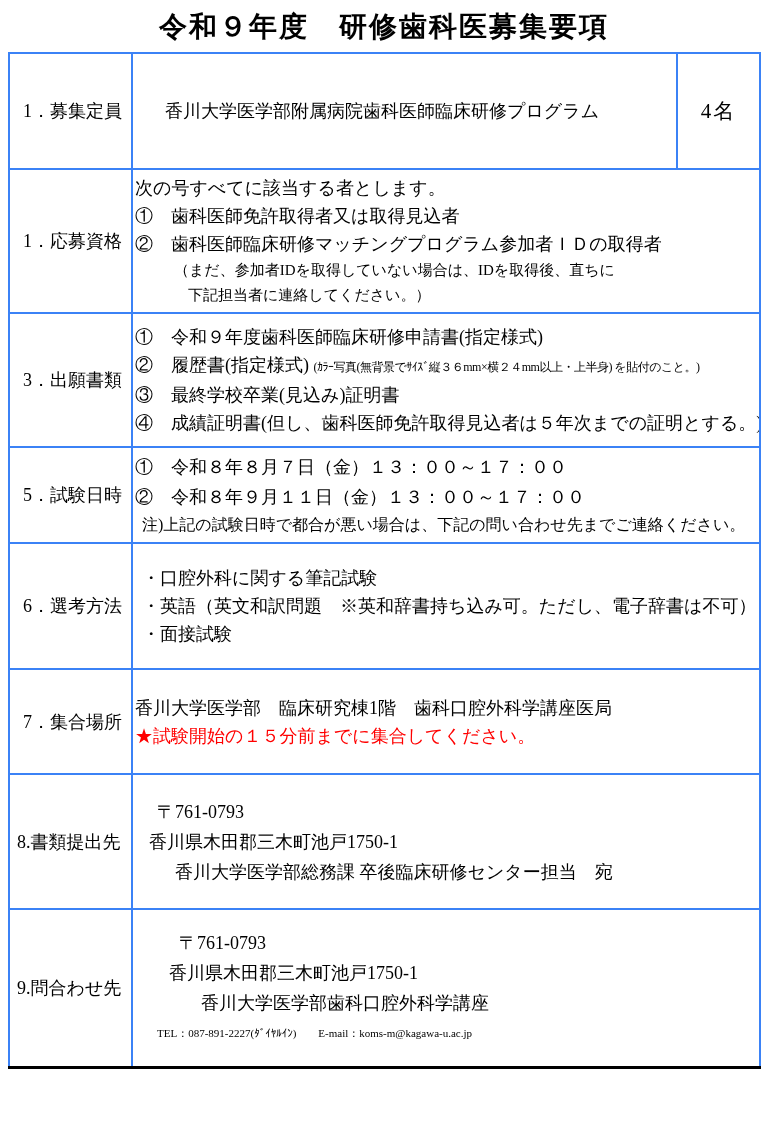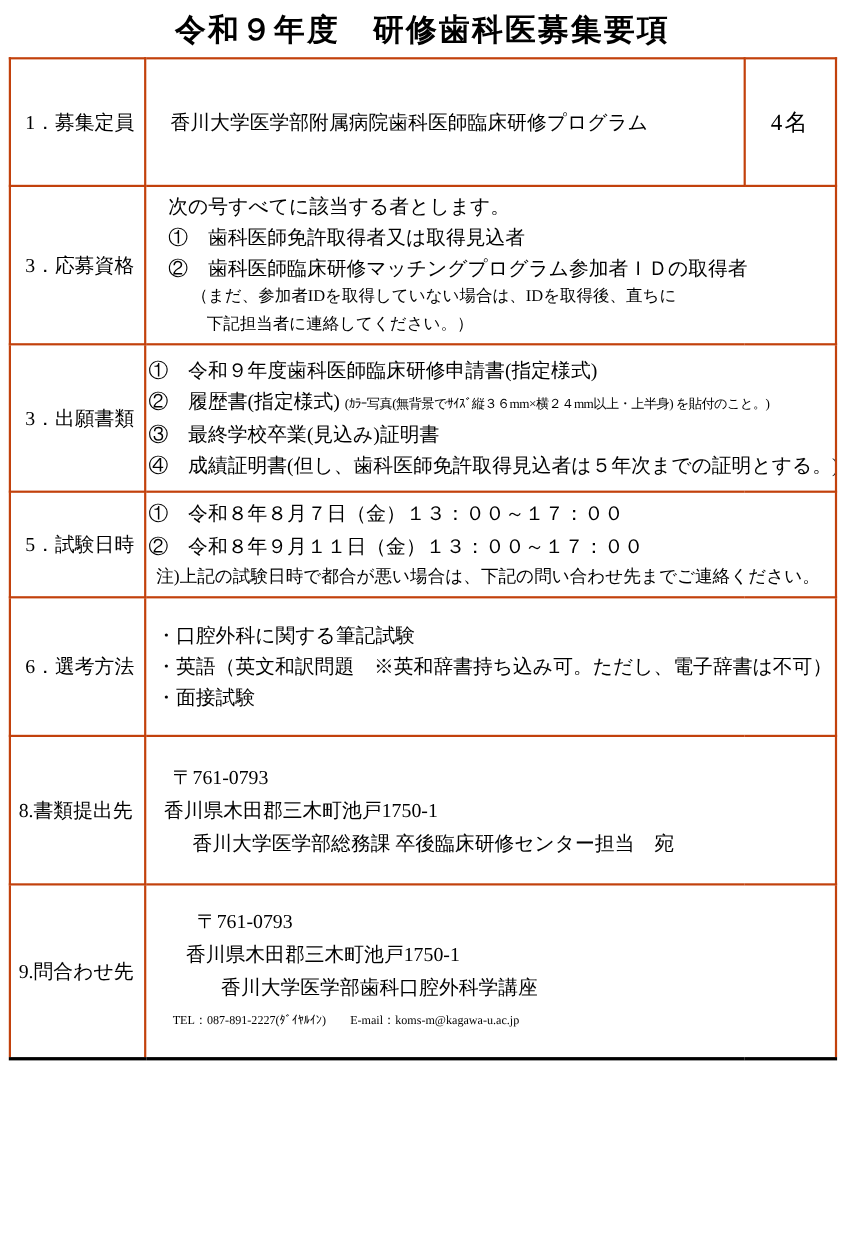--- a/index.html
+++ b/index.html
@@ -11,45 +11,45 @@
   .title {
     position:absolute; top:8px; left:0; width:768px;
     text-align:center; font-size:28px; font-weight:bold;
     font-family:"Liberation Sans","DejaVu Sans",sans-serif;
     letter-spacing:2px; white-space:pre;
   }
   table.doc {
     position:absolute; left:8px; top:52px; width:751px;
     border-collapse:collapse; table-layout:fixed;
   }
-  table.doc td { border:2px solid #c2410c; vertical-align:middle; overflow:hidden; }
+  table.doc td { border:2px solid #3b82f6; vertical-align:middle; overflow:hidden; }
   col.c-label   { width:123px; }
   col.c-content { width:545px; }
   col.c-cap     { width:83px; }
 
   td.label { font-size:18px; padding-left:13px; white-space:nowrap; }
   td.label.tight { padding-left:7px; letter-spacing:0; }
 
   td.content { padding:4px 2px 4px 0; }
   td.cap { text-align:center; font-size:21px; border-left:1px solid #000; letter-spacing:2px; }
 
   .line { font-size:18px; line-height:28px; white-space:nowrap; }
   .line.lg  { line-height:30px; }
   .line.sm  { font-size:15px; line-height:25px; }
   .line.note { font-size:16px; line-height:26px; }
   .line.contact { font-size:11px; line-height:30px; }
   .note-inline { font-size:12px; letter-spacing:-0.5px;margin-top:44px; }
   .red { color:#ff0000; }
 
   
   .i9  { padding-left:9px; }
-  .i12 { padding-left:20px; }
+  .i12 { padding-left:2px; }
   .i14 { padding-left:2px; }
   .i16 { padding-left:16px; }
-  .i22 { padding-left:22px; }
+  .i22 { padding-left:32px; }
   .i24 { padding-left:24px; }
   .i36 { padding-left:36px; }
   .i41 { padding-left:41px; }
   .i42 { padding-left:42px; }
   .i46 { padding-left:46px; }
   .i55 { padding-left:55px; }
   .i56 { padding-left:56px;margin-left:12px; }
 
   
   tr.h-r1 td { height:116px; }
@@ -77,21 +77,21 @@
   <tbody>
       <tr class="h-r1">
     <td class="label">1．募集定員</td>
     <td class="content">
       <div class="line i22">香川大学医学部附属病院歯科医師臨床研修プログラム</div>
     </td>
     <td class="cap">4名</td>
   </tr>
 
   <tr class="h-r2">
-    <td class="label">3．応募資格</td>
+    <td class="label">1．応募資格</td>
     <td class="content" colspan="2">
       <div class="line i12">次の号すべてに該当する者とします。</div>
       <div class="line i12">①　歯科医師免許取得者又は取得見込者</div>
       <div class="line i12">②　歯科医師臨床研修マッチングプログラム参加者ＩＤの取得者</div>
       <div class="line sm i41">（まだ、参加者IDを取得していない場合は、IDを取得後、直ちに</div>
       <div class="line sm i55">下記担当者に連絡してください。）</div>
     </td>
   </tr>
 
   <tr class="h-r3">
@@ -116,20 +116,27 @@
 
   <tr class="h-r6">
     <td class="label">6．選考方法</td>
     <td class="content" colspan="2">
       <div class="line i9">・口腔外科に関する筆記試験</div>
       <div class="line i9">・英語（英文和訳問題　※英和辞書持ち込み可。ただし、電子辞書は不可）</div>
       <div class="line i9">・面接試験</div>
     </td>
   </tr>
 
+  <tr class="h-r7">
+    <td class="label">7．集合場所</td>
+    <td class="content" colspan="2">
+      <div class="line i14">香川大学医学部　臨床研究棟1階　歯科口腔外科学講座医局</div>
+      <div class="line red i14" style="color: rgb(255, 0, 0);">★試験開始の１５分前までに集合してください。</div>
+    </td>
+  </tr>
 
   <tr class="h-r8">
     <td class="label tight">8.書類提出先</td>
     <td class="content" colspan="2">
       <div class="line lg i24">〒761-0793</div>
       <div class="line lg i16">香川県木田郡三木町池戸1750-1</div>
       <div class="line lg i42">香川大学医学部総務課 卒後臨床研修センター担当　宛</div>
     </td>
   </tr>
 

